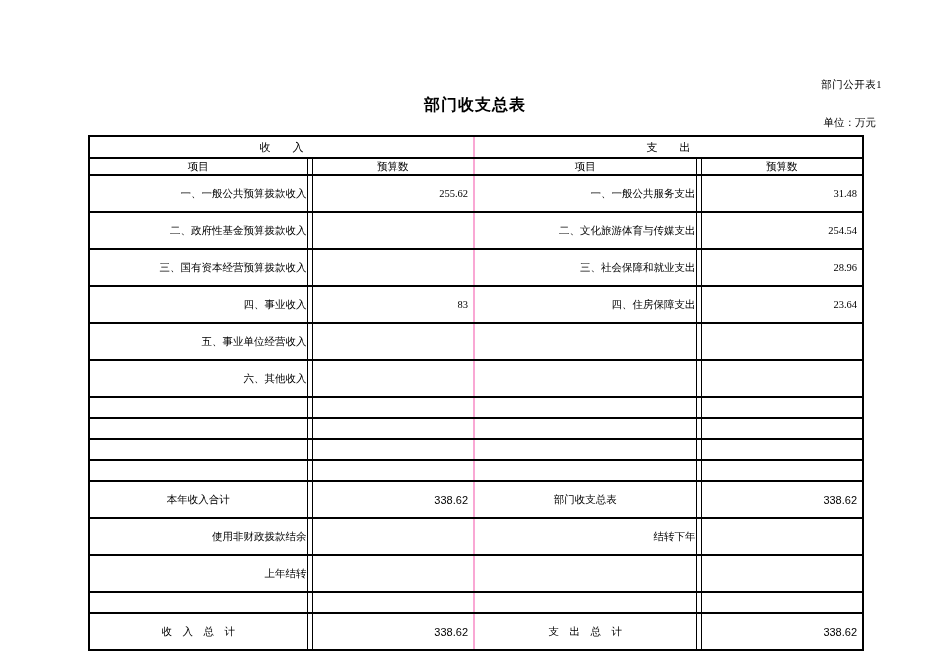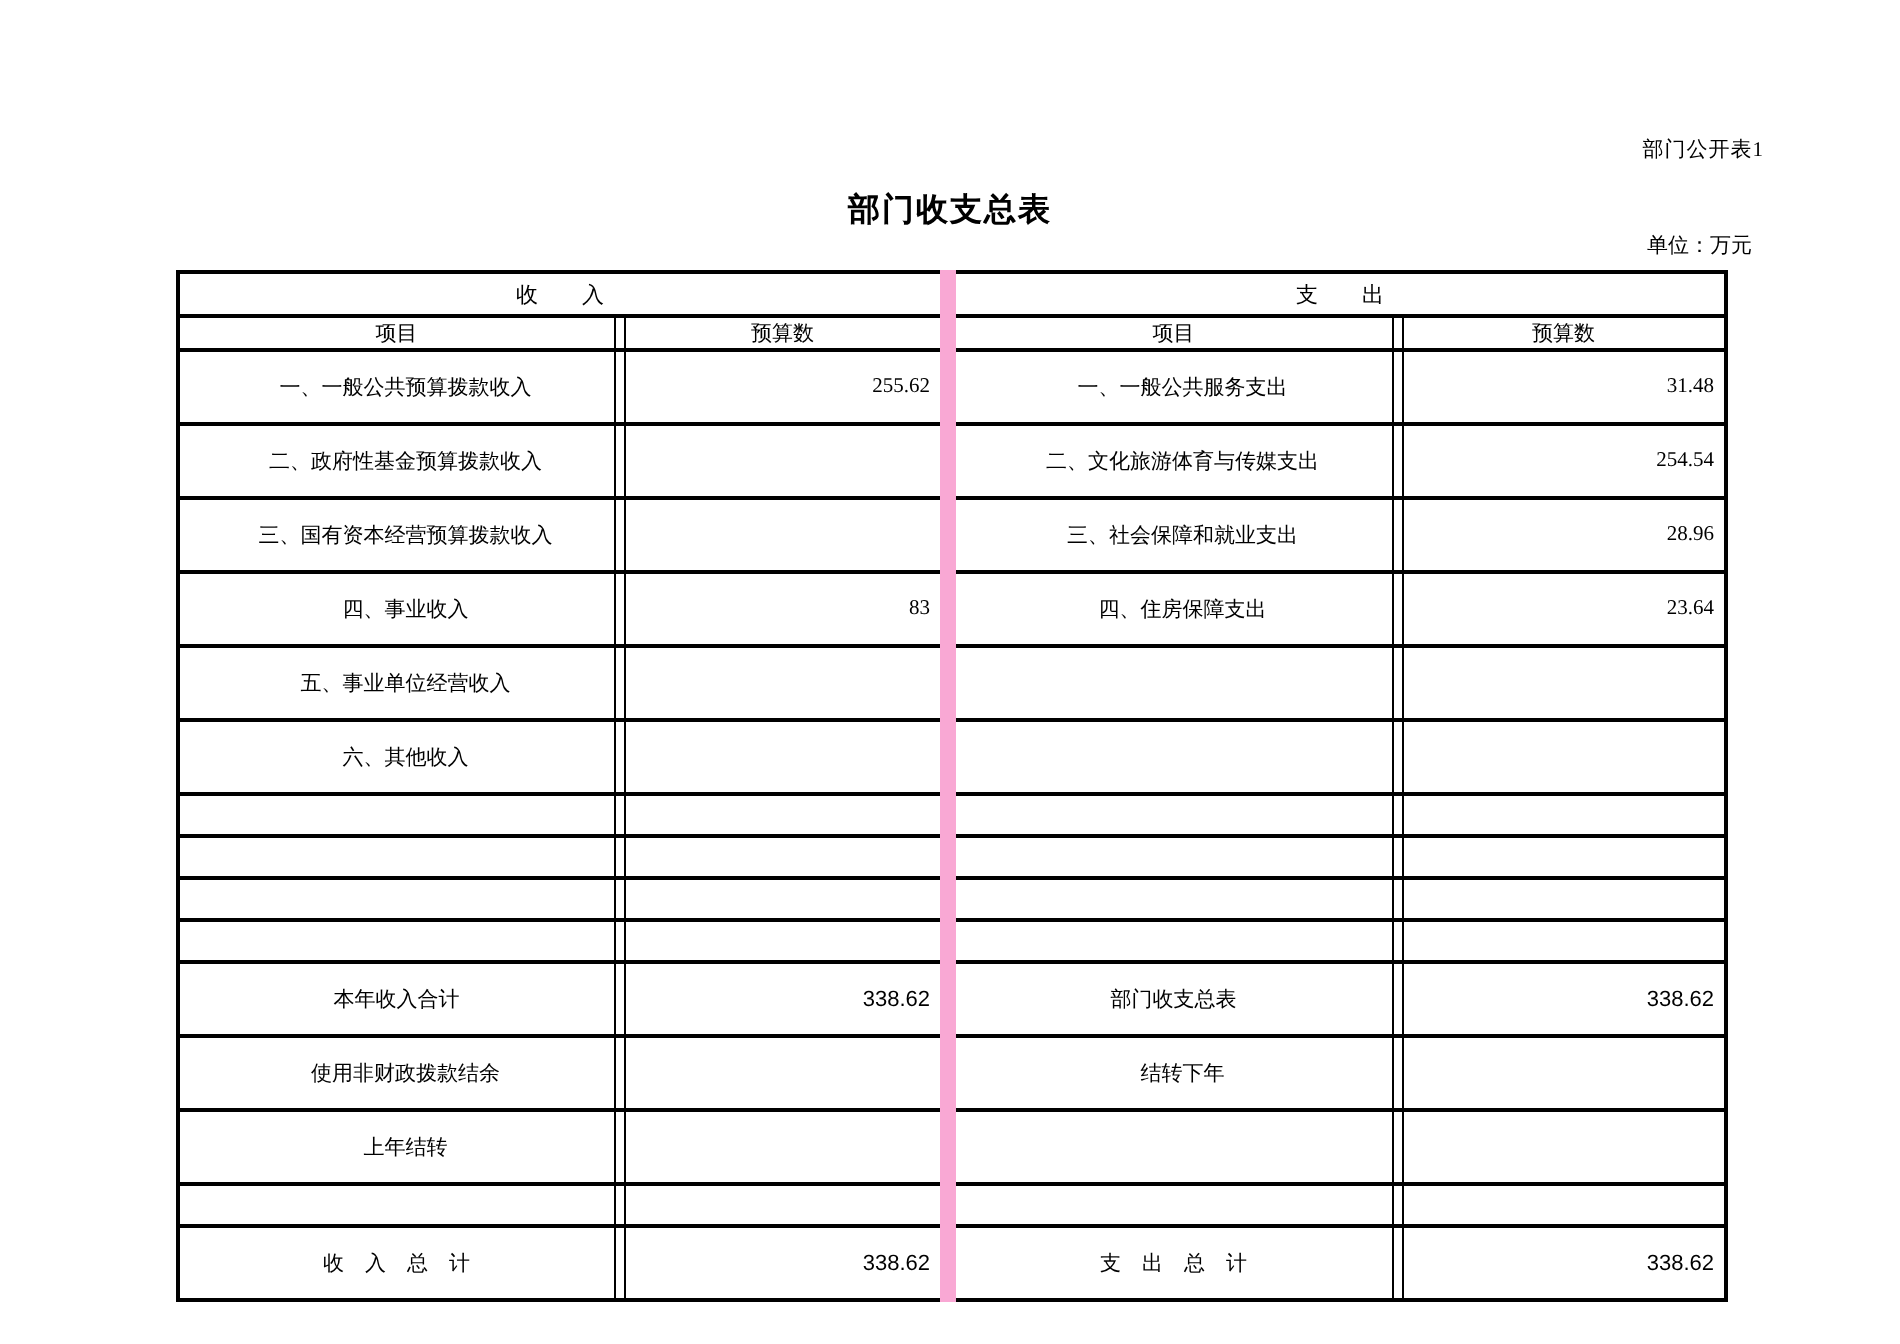--- a/index.html
+++ b/index.html
@@ -1,37 +1,37 @@
 <!DOCTYPE html>
 <html><head>
 <meta charset="utf-8">
 <style>
   * { margin:0; padding:0; box-sizing:border-box; }
   html,body { background:#ffffff; }
   body { width:950px; height:672px; font-family:"Liberation Serif","DejaVu Serif",serif; color:#000; }
   .page { position:relative; width:950px; height:672px; background:#fff; overflow:hidden; }
 
-  .corner-label { position:absolute; top:68px; right:68px; font-size:10.5px; letter-spacing:0.5px; }
+  .corner-label { position:absolute; top:78px; right:68px; font-size:10.5px; letter-spacing:0.5px; }
   .page-title  { position:absolute; top:95px; left:0; width:100%; text-align:center;
                  font-size:16px; font-weight:bold; letter-spacing:1px; }
   .unit-label  { position:absolute; top:116px; right:74px; font-size:10.5px; }
 
   table.budget { position:absolute; left:88px; top:135px; width:774px;
                  border-collapse:collapse; table-layout:fixed;
                  border:2px solid #000; }
   th, td { border-left:1px solid #000; border-right:1px solid #000;
            border-top:2px solid #000; border-bottom:2px solid #000;
            font-weight:normal; font-size:10.5px; overflow:hidden;
            white-space:nowrap; vertical-align:middle; }
-  .mid { border-left:8px solid #f9a8d4; }
+  .mid { border-left:2px solid #f9a8d4; }
 
   th.section-h { height:22px; font-size:11px; }
   th.col-h     { height:17px; text-align:center; }
 
-  td.item  { height:23px; text-align:center;  padding-left:9px; }
+  td.item  { height:23px; text-align:right;  padding-left:9px; }
   td.val   { height:37px; text-align:right; padding-right:5px; }
   td.spacer{ padding:0; }
   tr.empty-row td { height:21px; }
   td.center { text-align:center; padding-left:0; }
   td.sansval { font-family:"Liberation Sans","DejaVu Sans",sans-serif; font-size:11px; }
 </style>
 </head>
 <body>
 
 <div class="page">

